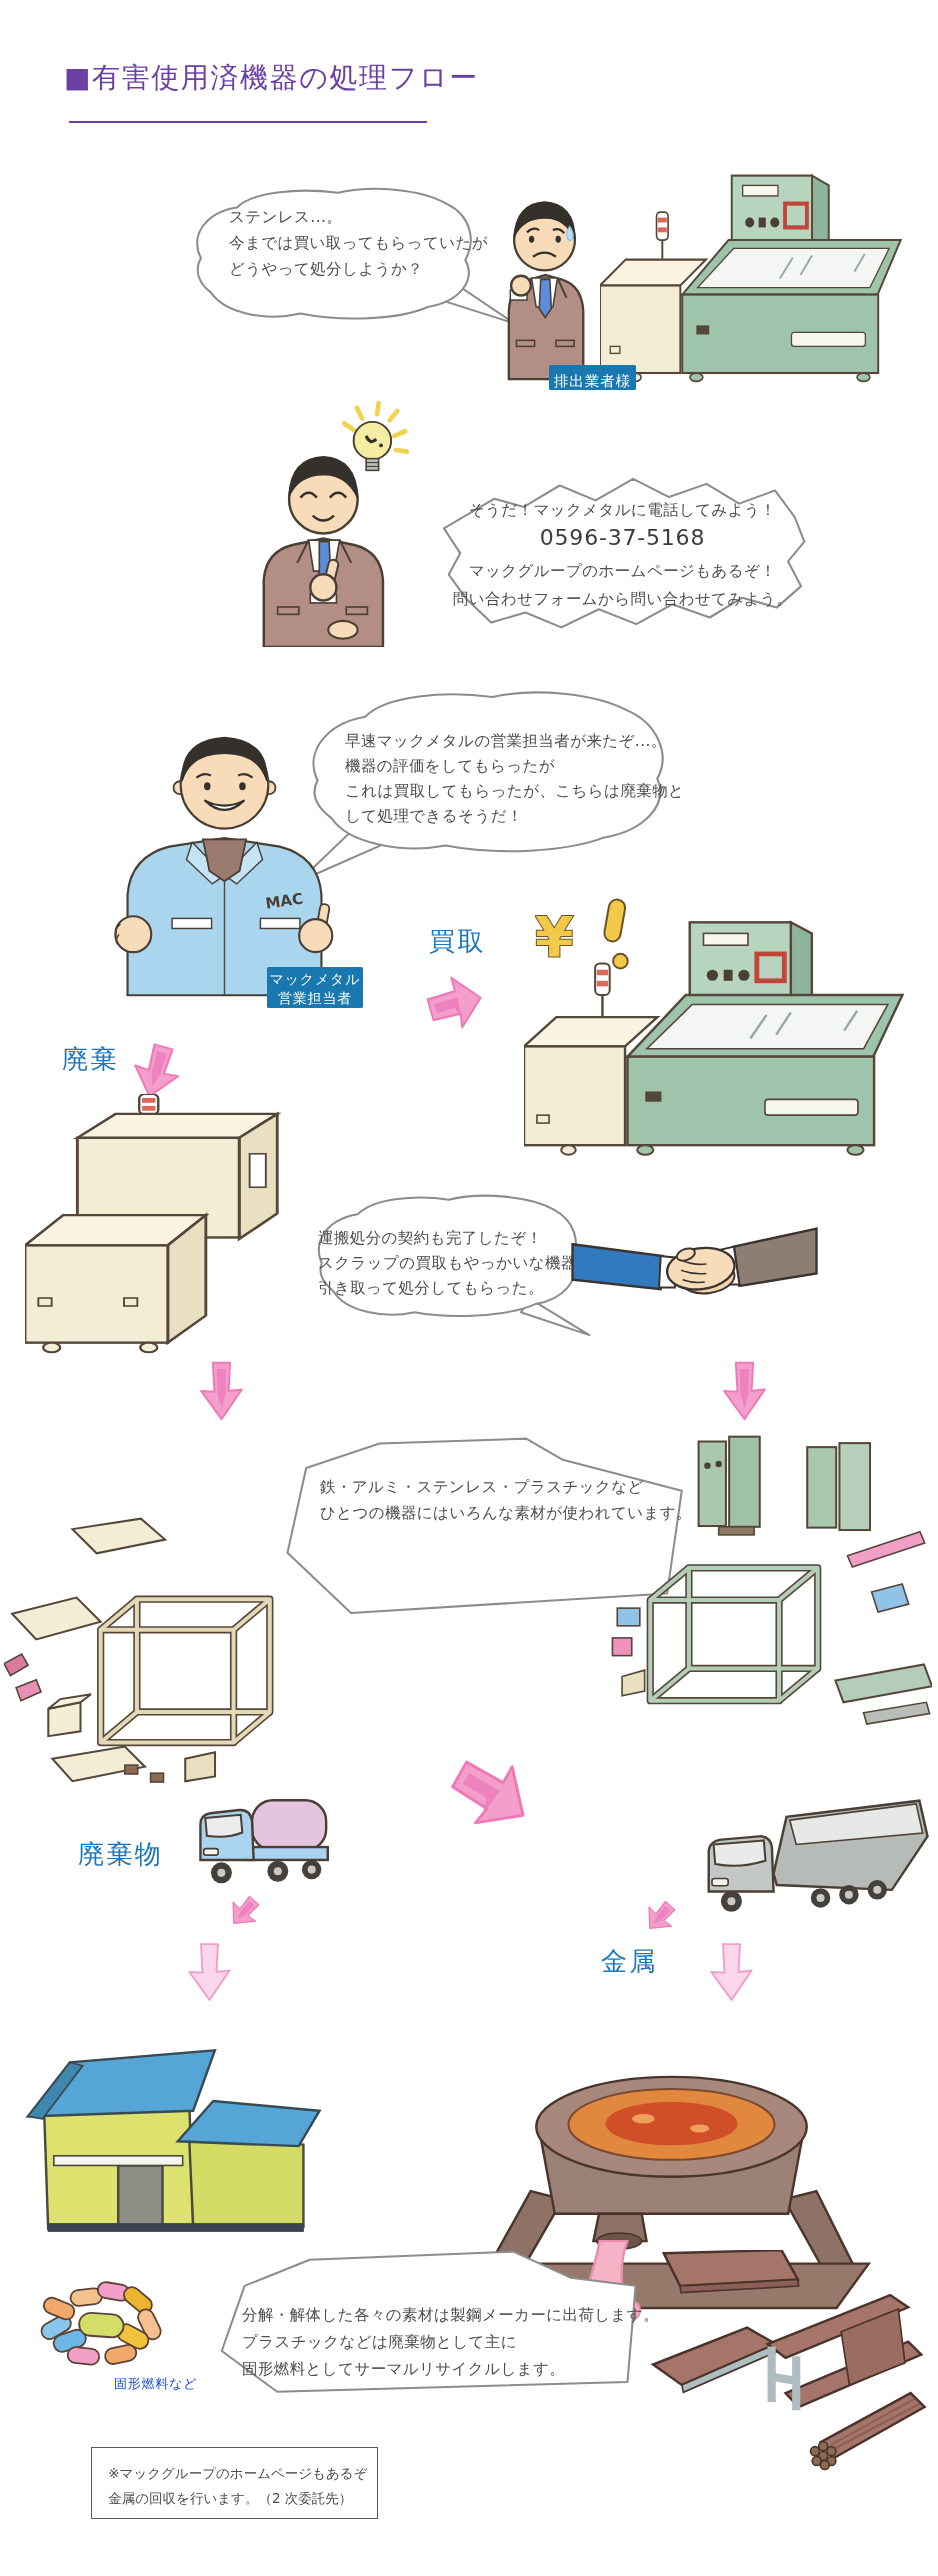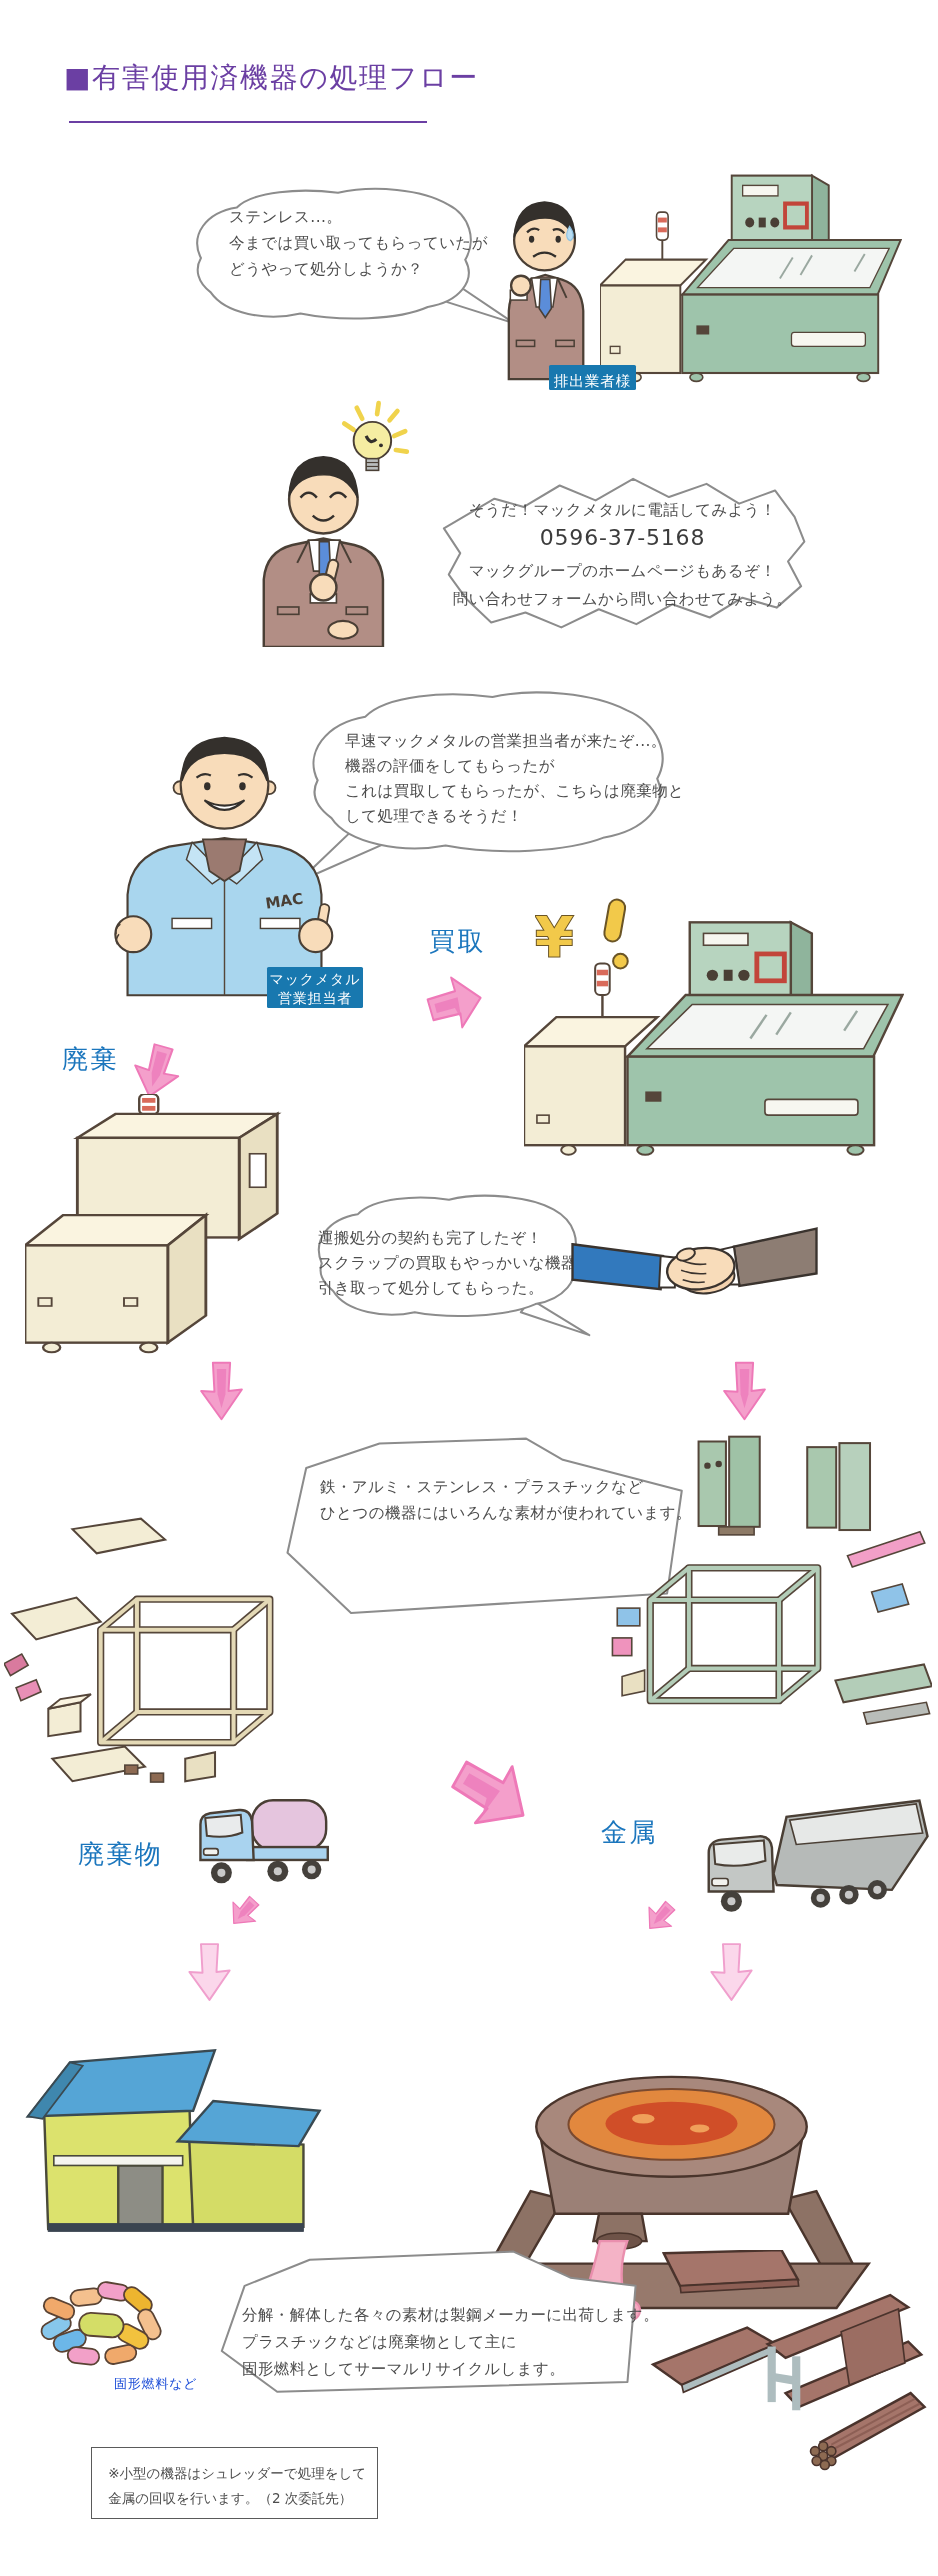--- a/index.html
+++ b/index.html
@@ -368,21 +368,21 @@
   </svg>
 
   <div class="abs kw" style="left:78px;top:1837px;">廃棄物</div>
   <svg class="abs" style="left:194px;top:1782px;width:137px;height:114px" viewBox="0 0 170 140">
       <use href="#sym-truck-blue"></use>
     </svg>
   <svg class="abs" style="left:227px;top:1895px;width:34px;height:34px;transform:rotate(42deg)" viewBox="0 0 60 80" preserveAspectRatio="none">
       <use href="#sym-arrow-down"></use>
     </svg>
 
-  <div class="abs kw" style="left:601px;top:1815px;">金属</div>
+  <div class="abs kw" style="left:601px;top:1944px;">金属</div>
   <svg class="abs" style="left:699px;top:1794px;width:235px;height:122px" viewBox="0 0 290 150">
       <use href="#sym-truck-gray"></use>
     </svg>
   <svg class="abs" style="left:643px;top:1900px;width:34px;height:34px;transform:rotate(42deg)" viewBox="0 0 60 80" preserveAspectRatio="none">
       <use href="#sym-arrow-down"></use>
     </svg>
 
   <svg class="abs" style="left:186px;top:1941px;width:47px;height:62px" viewBox="0 0 60 80">
       <use href="#sym-arrow-down-light"></use>
     </svg>
@@ -466,18 +466,18 @@
         <circle cx="228" cy="246" r="5.5"></circle>
         <circle cx="218" cy="252" r="5.5"></circle>
       <circle cx="228" cy="258" r="5.5"></circle>
         <circle cx="208" cy="246" r="5.5"></circle>
         <circle cx="210" cy="258" r="5.5"></circle>
       <circle cx="220" cy="263" r="5.5"></circle>
     </g>
   </svg>
 
   <div class="abs note-box" style="left:91px;top:2447px;width:287px;height:72px">
-    <div>※小型の機器はシュレッダーで処理をして</div>
+    <div>※マックグループのホームページもあるぞ</div>
     <div>金属の回収を行います。（2 次委託先）</div>
   </div>
 
 </div>
 
 
 </body></html>

